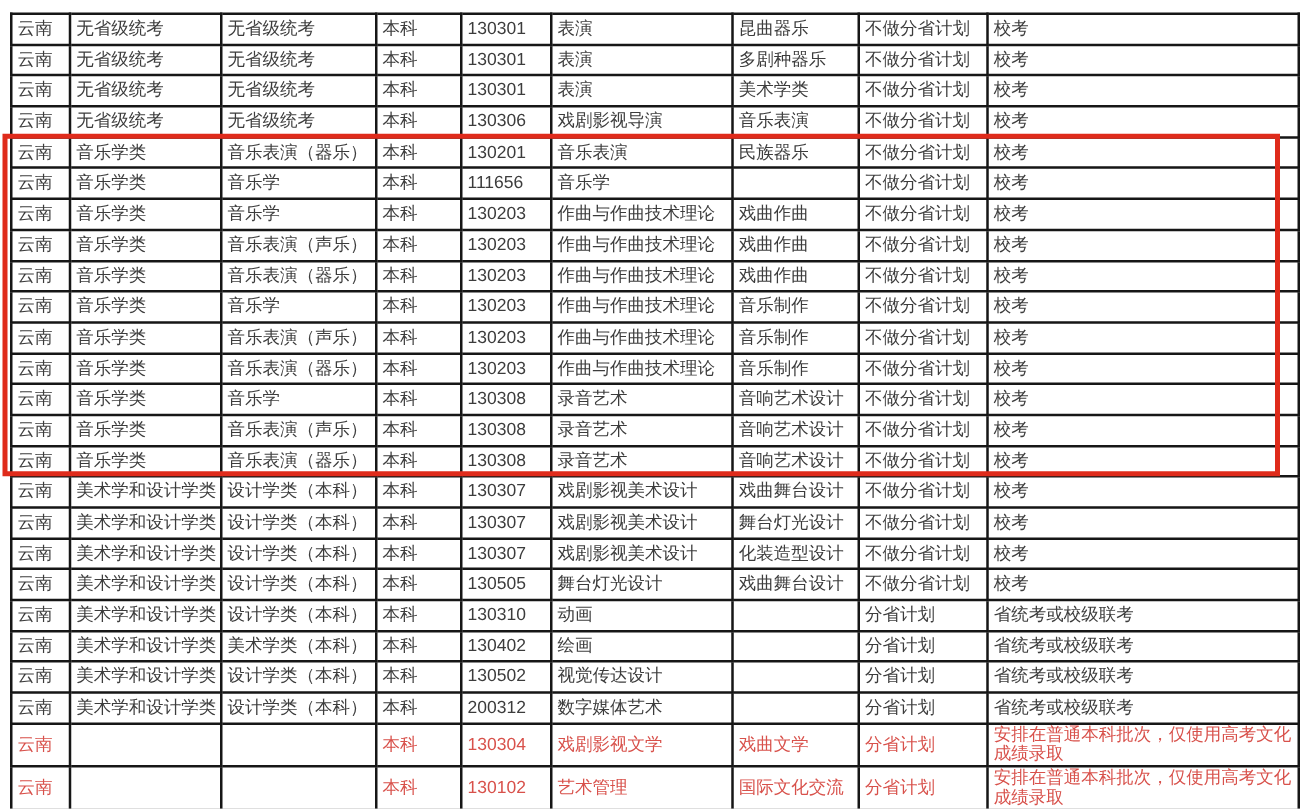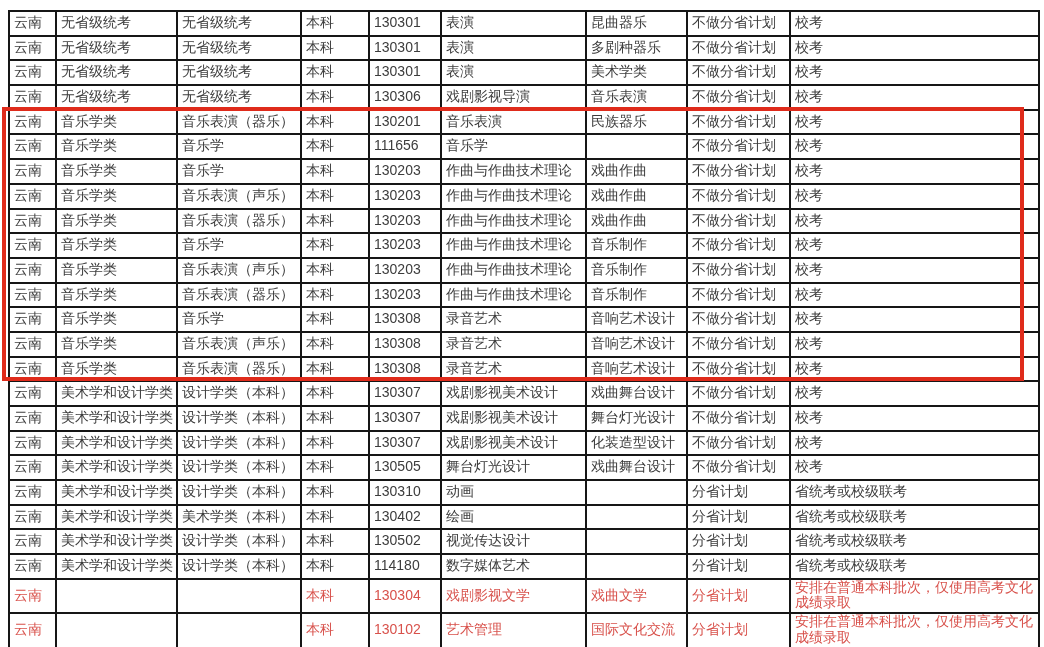--- a/index.html
+++ b/index.html
@@ -304,21 +304,21 @@
           <td>视觉传达设计</td>
           <td></td>
           <td>分省计划</td>
           <td>省统考或校级联考</td>
         </tr>
         <tr class="row-normal">
           <td>云南</td>
           <td>美术学和设计学类</td>
           <td>设计学类（本科）</td>
           <td>本科</td>
-          <td>114180</td>
+          <td>200312</td>
           <td>数字媒体艺术</td>
           <td></td>
           <td>分省计划</td>
           <td>省统考或校级联考</td>
         </tr>
         <tr class="row-tall red-row">
           <td>云南</td>
           <td></td>
           <td></td>
           <td>本科</td>

